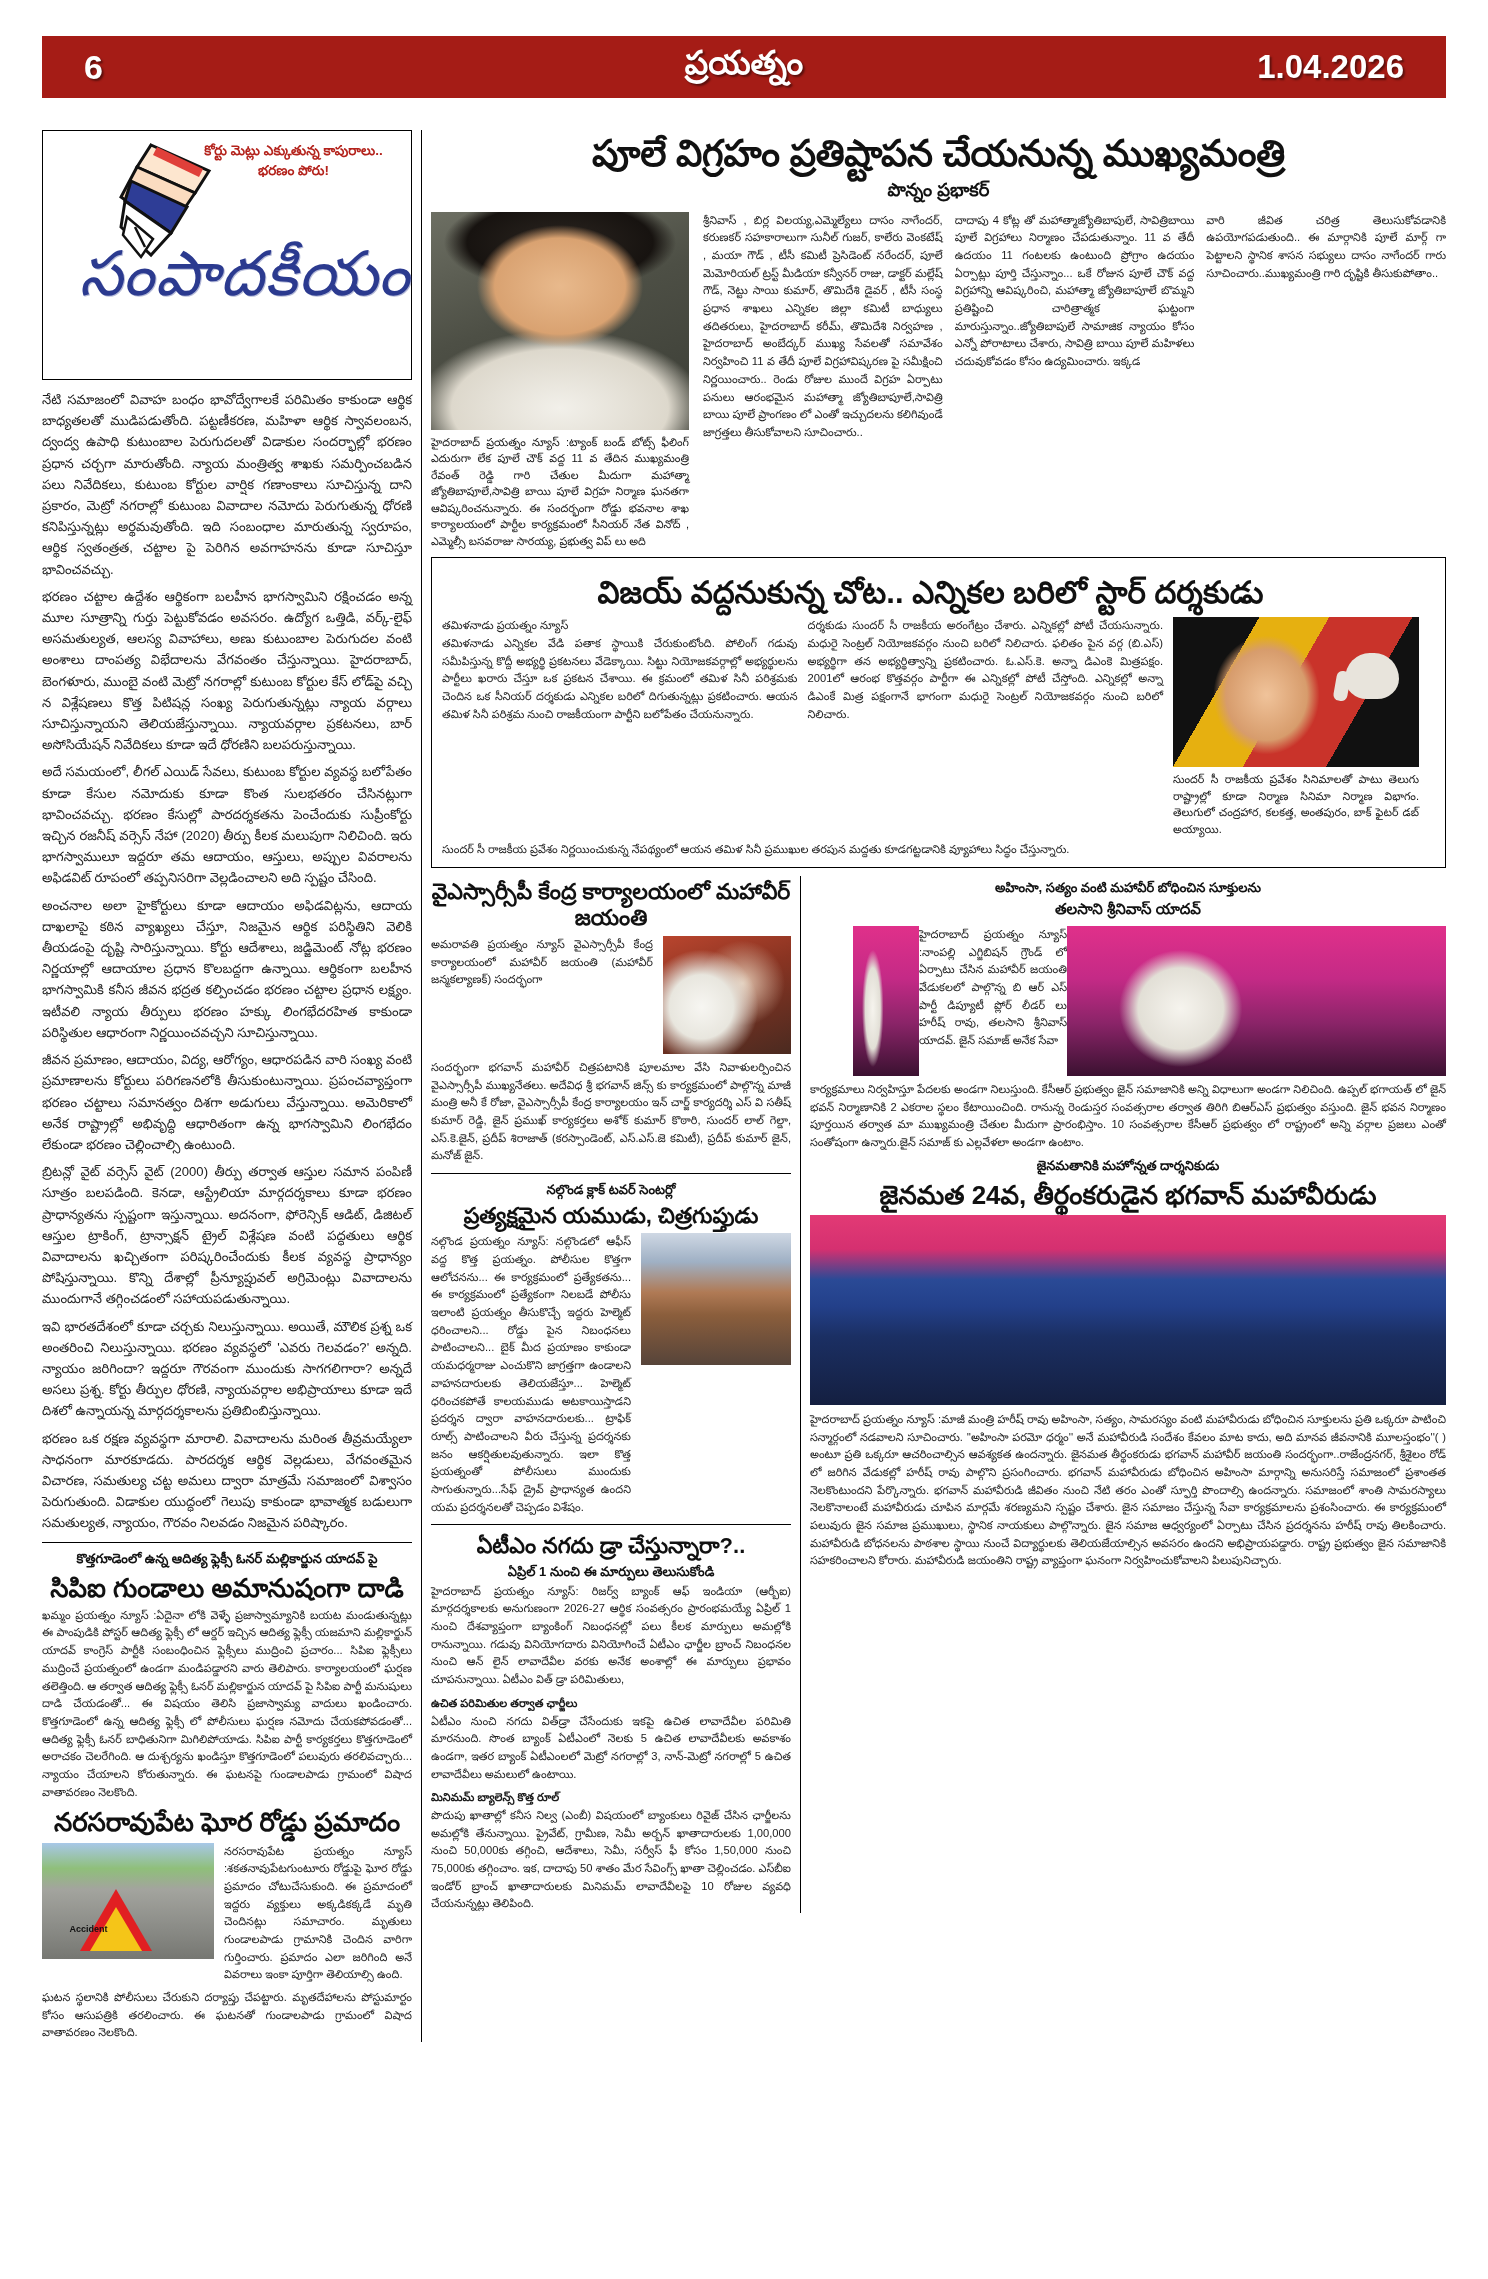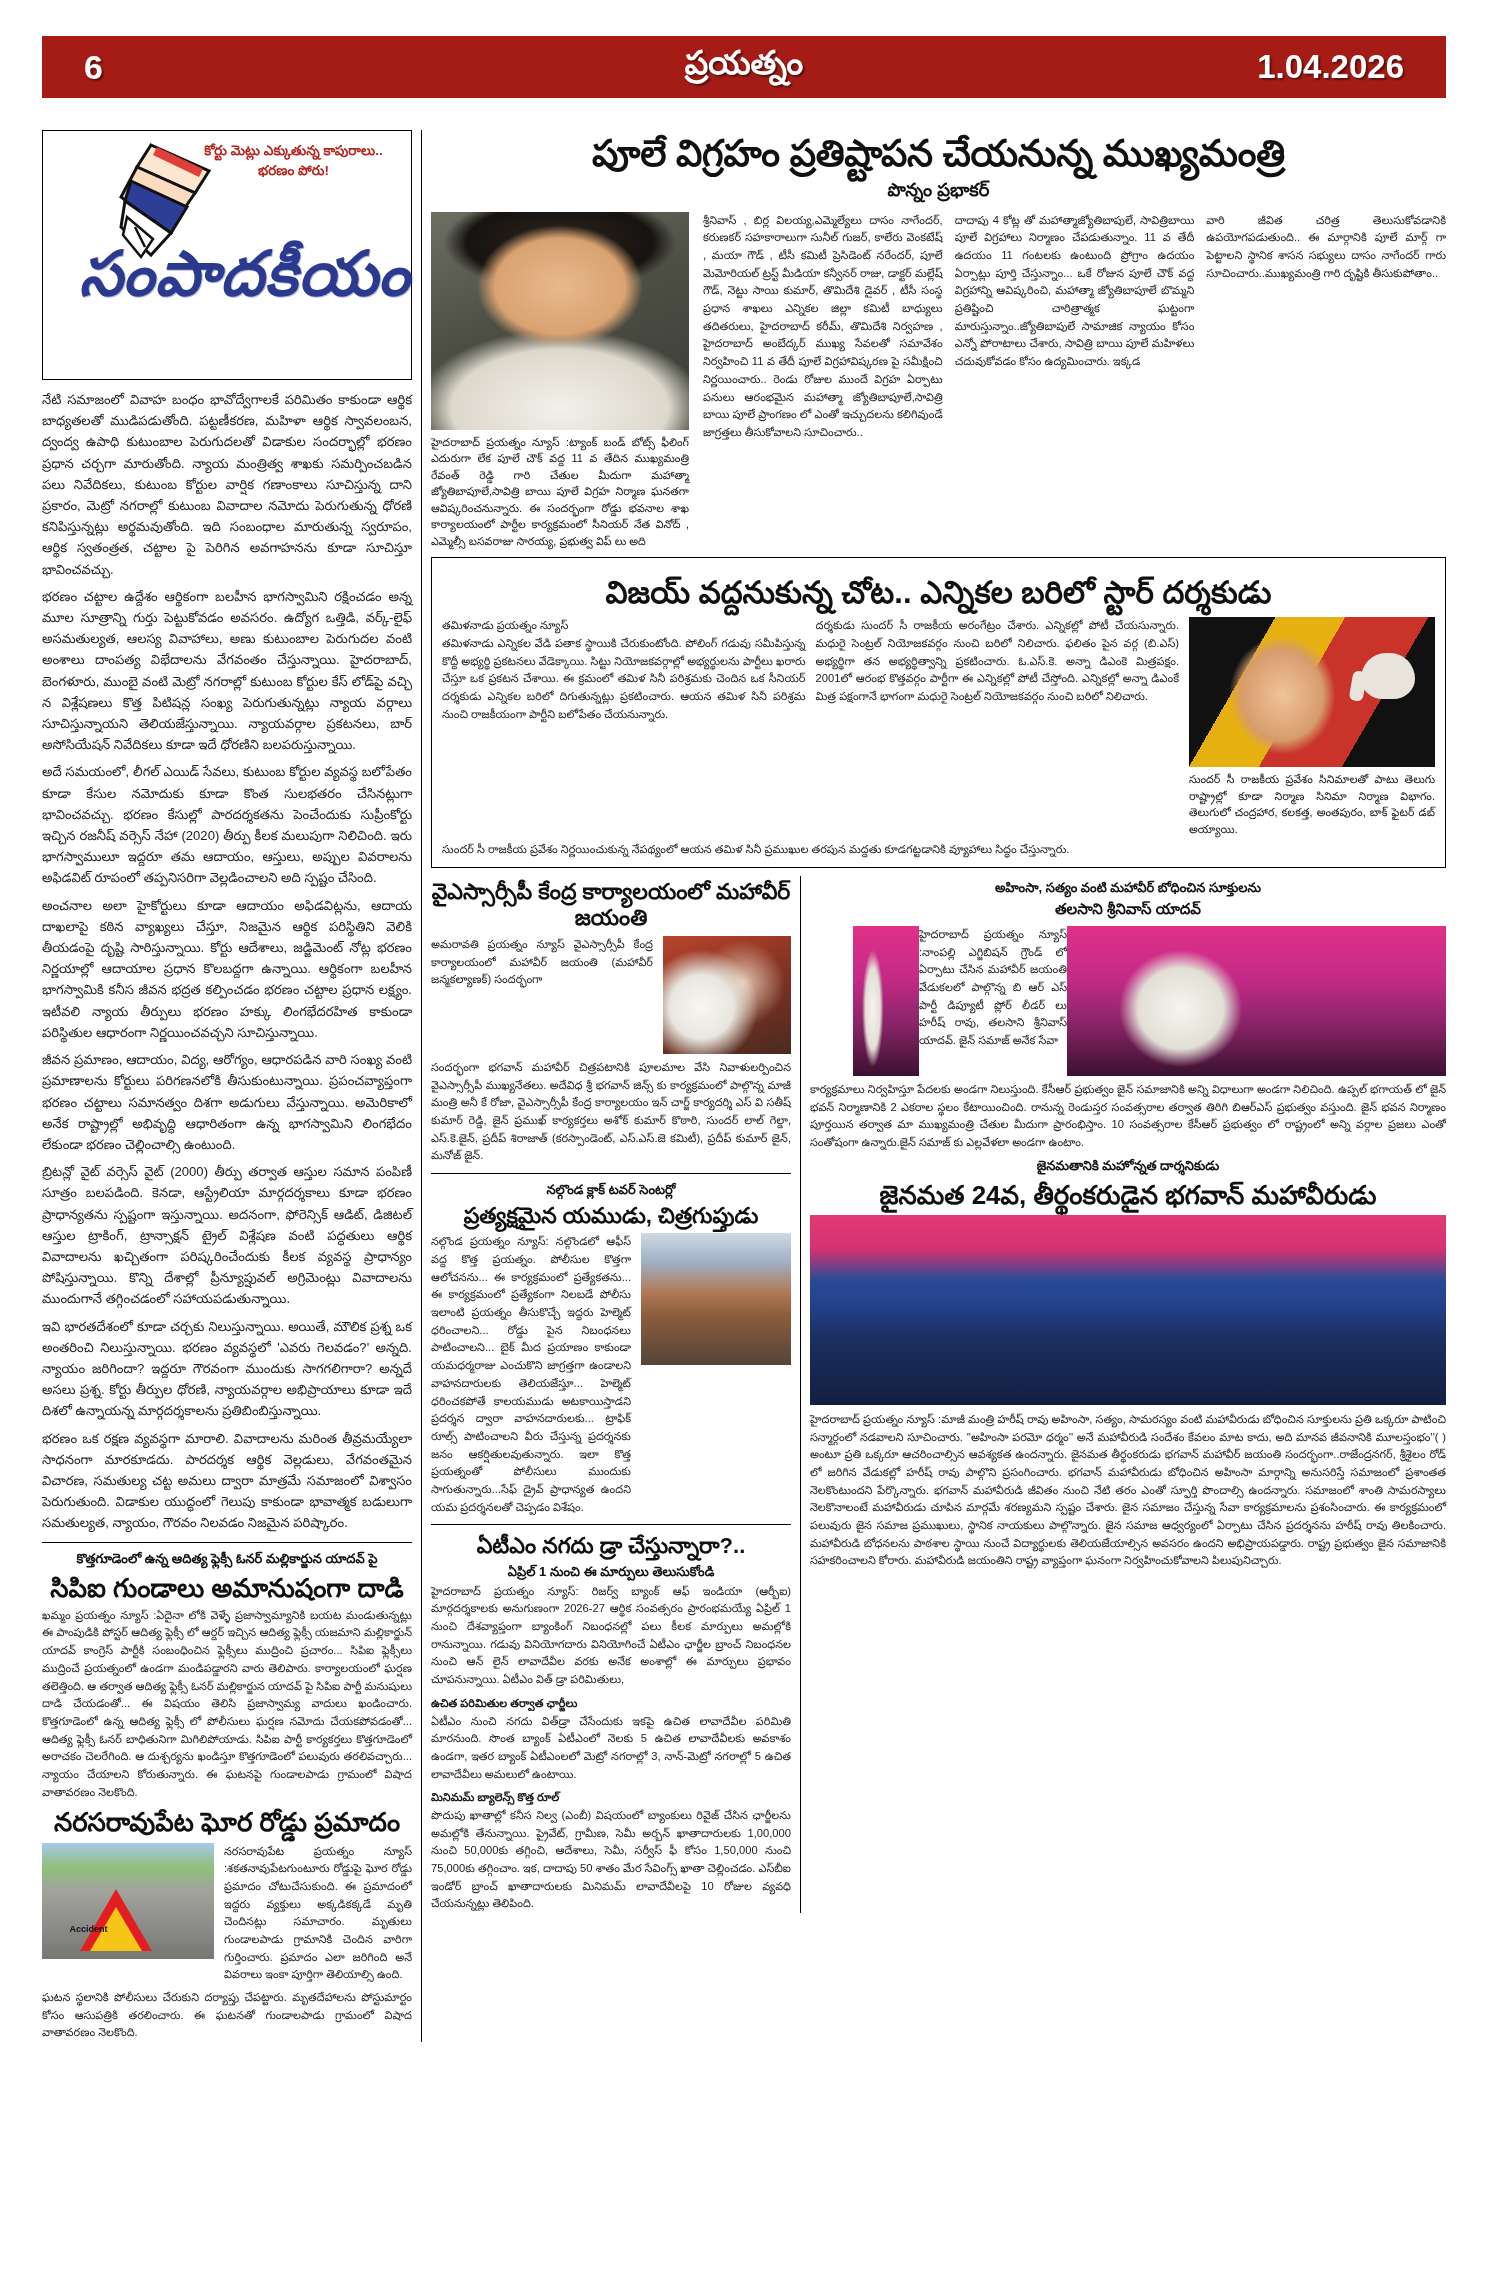--- a/index.html
+++ b/index.html
@@ -48,21 +48,21 @@
   .edbox .kicker {
     position:absolute; right:10px; top:10px; width:215px;
     color:#b4231c; font-size:13.5px; font-weight:bold; line-height:1.5;
     text-align:center;
   }
   .pen-wrap { position:absolute; left:48px; top:4px; width:150px; height:130px; }
   .ed-word {
     position:absolute; left:36px; top:108px; right:10px;
     text-align:center;
     font-family:"Liberation Serif", serif;
-    font-size:62px; font-weight:bold; font-style:italic;
+    font-size:62px; font-weight:normal; font-style:italic;
     color:#2b3a8f; letter-spacing:1px;
     text-shadow:1px 1px 0 rgba(43,58,143,.35);
   }
 
   
   .body-text {
     font-size:13.1px; line-height:1.62; text-align:justify;
     font-family:"Liberation Sans", sans-serif;
     color:#1a1a1a;
     hyphens:auto;
@@ -89,21 +89,21 @@
   }
   .kick {
     font-size:13px; font-weight:bold; text-align:center; margin:4px 0 1px 0;
   }
   .byline {
     font-size:18px; font-weight:bold; text-align:center; margin:2px 0 7px 0;
   }
   .byline-sm { font-size:15px; font-weight:bold; text-align:center; margin:2px 0 5px 0; }
 
   
-  .boxed { border:1.5px solid #000; padding:8px 10px 8px 10px; margin-top:8px; }
+  .boxed { border:1.5px solid #000; padding:8px 26px 8px 10px; margin-top:8px; }
 
   .hr-black { border:0; border-top:1.5px solid #000; margin:8px 0; }
 
   
   .photo { position:relative; overflow:hidden; background:#ccc; }
   .photo.politician {
     background:
       radial-gradient(ellipse 46% 40% at 50% 34%, #e8b98c 0%, #d9a271 55%, rgba(217,162,113,0) 70%),
       radial-gradient(ellipse 60% 30% at 50% 14%, #2b2520 0%, #171310 60%, rgba(23,19,16,0) 75%),
       radial-gradient(ellipse 70% 45% at 50% 90%, #f2f0ea 0%, #ddd8cc 60%, rgba(221,216,204,0) 80%),

